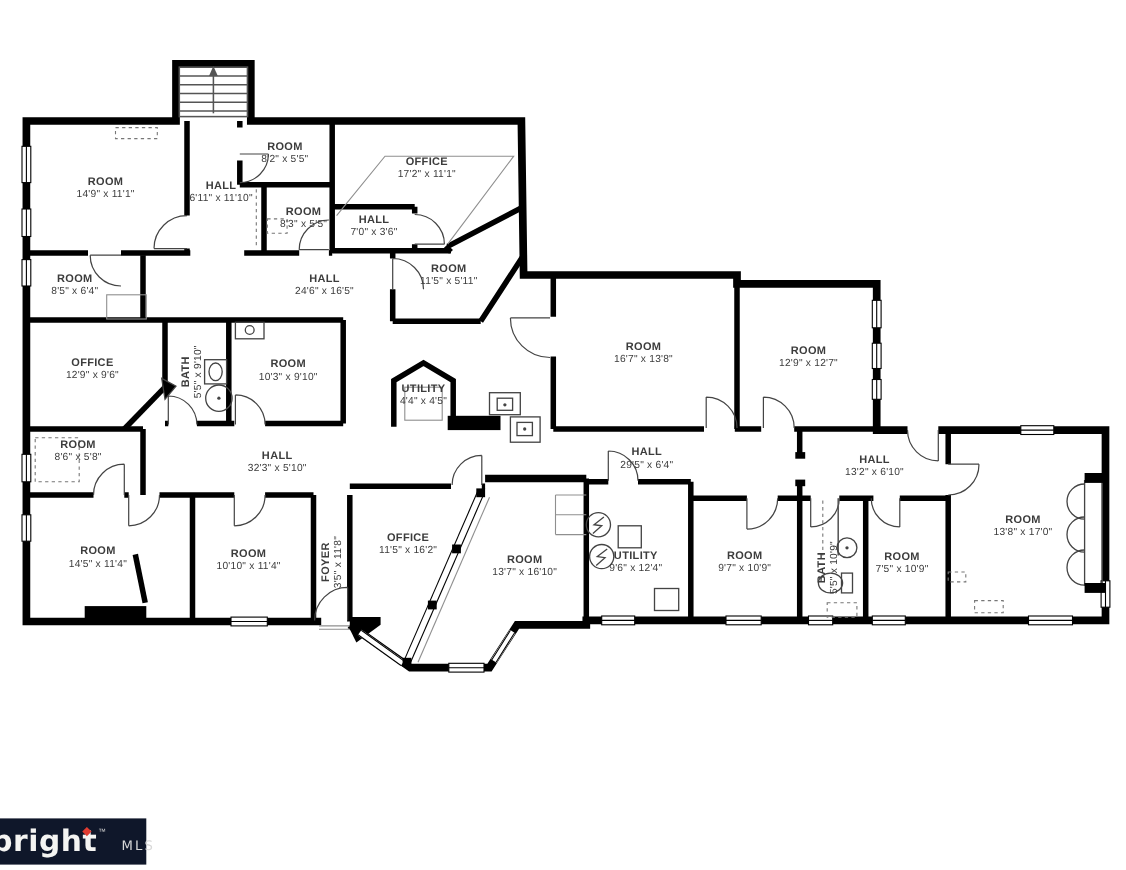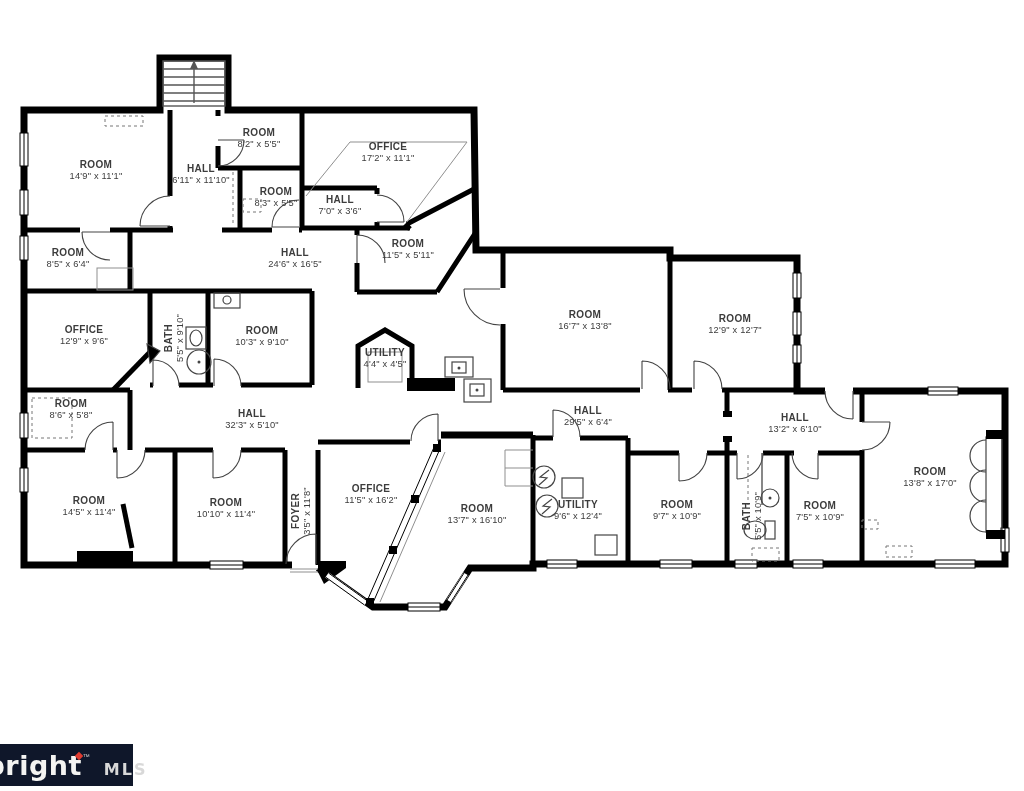--- a/index.html
+++ b/index.html
@@ -19,21 +19,21 @@
   .fix{stroke:#444;stroke-width:1.2;fill:none;}
   .blk{fill:#000;stroke:none;}
   .room-label{font-family:"Liberation Sans",sans-serif;font-size:10px;font-weight:700;
               fill:#3c3c3c;text-anchor:middle;letter-spacing:.3px;}
   .room-dims{font-size:9.3px;font-weight:400;letter-spacing:.2px;}
   .logo{position:absolute;left:0;top:744px;width:133px;height:42px;display:flex;
         align-items:center;justify-content:center;}
   .logo-bright{color:#f4f4f2;font-size:27px;font-weight:700;letter-spacing:.5px;
                font-family:"DejaVu Sans",sans-serif;line-height:1;}
   .logo-tm{color:#cccccc;font-size:7px;vertical-align:top;position:relative;top:-9px;left:1px;}
-  .logo-mls{color:#d8d8d8;font-size:16px;font-weight:700;letter-spacing:2px;margin-left:15px;
+  .logo-mls{color:#d8d8d8;font-size:12px;font-weight:400;letter-spacing:2px;margin-left:15px;
             font-family:"DejaVu Sans",sans-serif;position:relative;top:4px;}
   .logo-accent{position:absolute;left:76px;top:9px;width:6px;height:6px;background:#e03c31;
                transform:rotate(45deg);}
 </style>
 </head>
 <body>
 
 <div class="stage">
 <svg width="1024" height="791" viewBox="0 0 1024 791">
 

